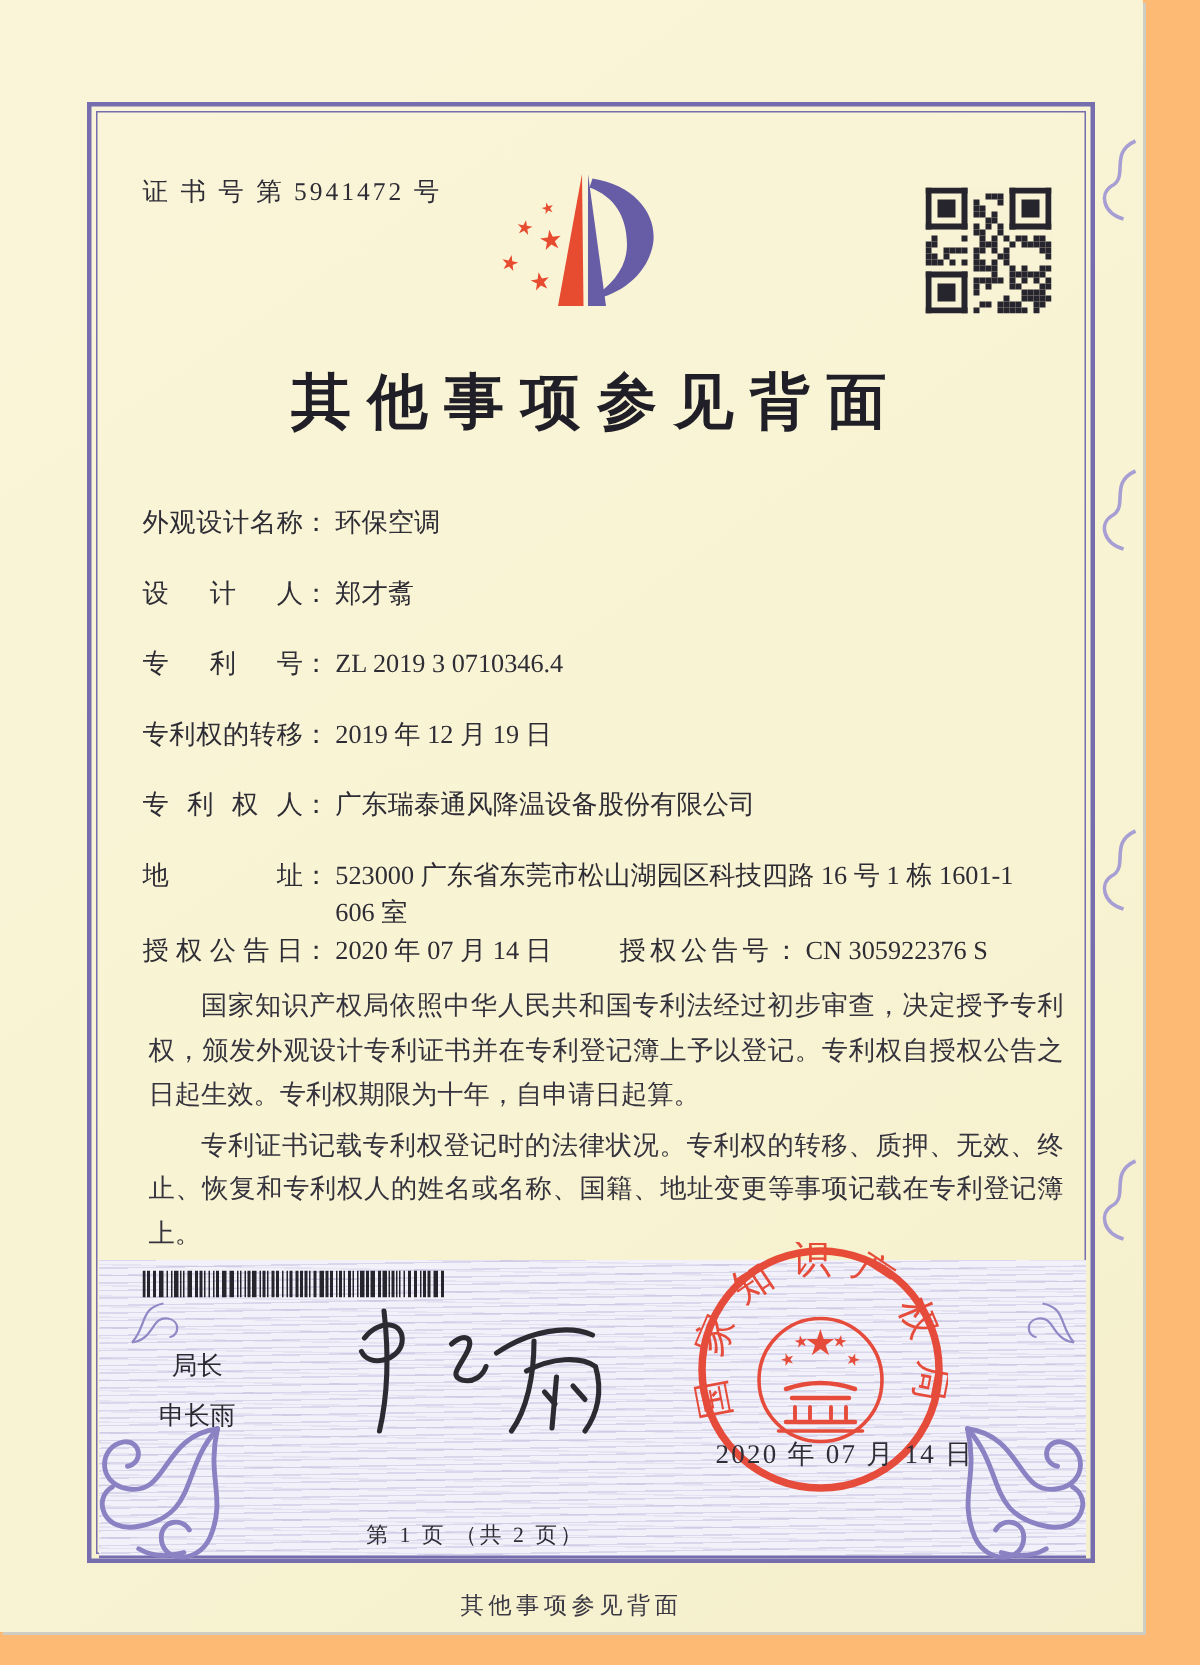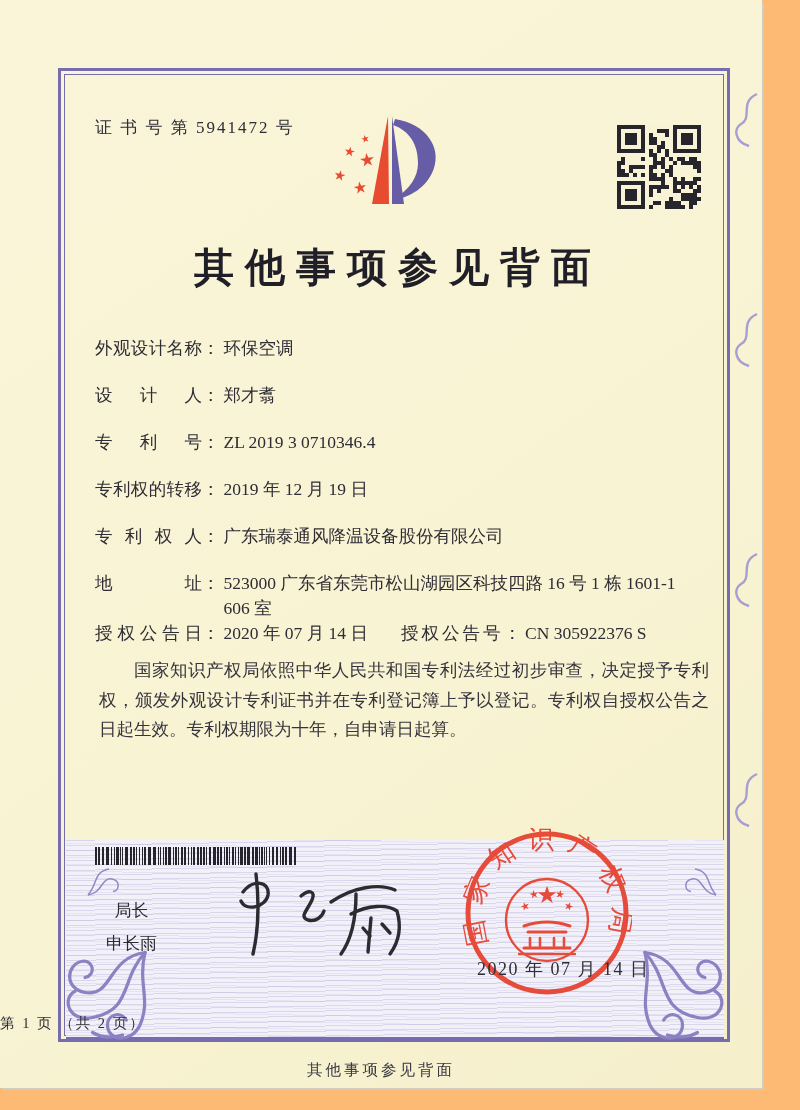--- a/index.html
+++ b/index.html
@@ -22,32 +22,32 @@
   .logo{position:absolute;left:315px;top:103px;}
   .qr{position:absolute;left:617px;top:125px;background:#f8f3d4;}
   .title{position:absolute;left:20px;top:240px;width:756px;margin:0;text-align:center;
          font-size:40px;font-weight:600;letter-spacing:11px;color:#201f27;}
   .fields{position:absolute;left:95px;top:336px;width:620px;font-size:17.5px;}
   .fields .row{margin-bottom:22.5px;line-height:24.5px;text-decoration:underline;}
   .lbl{display:inline-block;width:107px;text-align:justify;text-align-last:justify;vertical-align:top;}
   .colon{display:inline-block;vertical-align:top;margin-right:4px;}
   .val{display:inline-block;width:470px;vertical-align:top;}
   .grant{position:absolute;left:95px;top:621px;width:620px;font-size:17.5px;}
-  .grant .gno{position:absolute;left:306px;top:0;}
+  .grant .gno{position:absolute;left:318px;top:0;}
   .bodytext{position:absolute;left:95px;top:652px;width:618px;font-size:17.5px;
             line-height:29.5px;text-align:justify;color:#35333d;}
   .bodytext p{margin:4px;text-indent:2em;}
   .barcode{position:absolute;left:95px;top:847px;}
   .signatory{position:absolute;left:106px;top:894px;font-family:"Liberation Sans","DejaVu Sans",sans-serif;
              font-size:17px;color:#2b2a31;line-height:33px;text-align:center;}
   .signature{position:absolute;left:213px;top:868px;}
   .sigstroke{fill:none;stroke:#2c2b31;stroke-width:3.4;stroke-linecap:round;stroke-linejoin:round;}
   .seal{position:absolute;left:462px;top:828px;opacity:.93;}
   .seal-date{position:absolute;left:477px;top:957px;font-size:18px;letter-spacing:1.5px;color:#2f2d36;z-index:6;}
-  .page-num{position:absolute;left:0;top:1014px;width:634px;text-align:left;font-size:14.5px;letter-spacing:2px;}
+  .page-num{position:absolute;left:0;top:1014px;width:634px;text-align:center;font-size:14.5px;letter-spacing:2px;}
   .back-note{position:absolute;left:0;top:1060px;width:762px;text-align:center;font-size:15.5px;letter-spacing:3px;color:#3a3842;font-family:Liberation Mono, monospace;}
   .flourish{position:absolute;pointer-events:none;}
   svg text{font-family:"DejaVu Sans","Liberation Sans",sans-serif;}
 </style>
 </head>
 <body>
 
 <div class="scan">
   <div class="paper">
 
@@ -260,20 +260,21 @@
         <div class="row"><span class="lbl">地址</span><span class="colon">：</span><span class="val">523000 广东省东莞市松山湖园区科技四路 16 号 1 栋 1601-1 606 室</span></div>
       </div>
 
     <div class="grant">
       <span class="lbl">授权公告日</span><span class="colon">：</span><span>2020 年 07 月 14 日</span>
       <span class="gno"><span style="letter-spacing:3px;">授权公告号</span><span class="colon">：</span><span>CN 305922376 S</span></span>
     </div>
 
     <div class="bodytext" id="paras">
         <p>国家知识产权局依照中华人民共和国专利法经过初步审查，决定授予专利权，颁发外观设计专利证书并在专利登记簿上予以登记。专利权自授权公告之日起生效。专利权期限为十年，自申请日起算。</p>
+        <p>专利证书记载专利权登记时的法律状况。专利权的转移、质押、无效、终止、恢复和专利权人的姓名或名称、国籍、地址变更等事项记载在专利登记簿上。</p>
       </div>
 
     <svg class="barcode" id="barcode" width="205" height="18" viewBox="0 0 205 18">
         <rect x="0" y="0" width="2" height="18" fill="#26242c"></rect>
         <rect x="3" y="0" width="2" height="18" fill="#26242c"></rect>
         <rect x="7" y="0" width="2" height="18" fill="#26242c"></rect>
         <rect x="11" y="0" width="3" height="18" fill="#26242c"></rect>
         <rect x="16" y="0" width="1" height="18" fill="#26242c"></rect>
         <rect x="19" y="0" width="1" height="18" fill="#26242c"></rect>
         <rect x="21" y="0" width="3" height="18" fill="#26242c"></rect>

